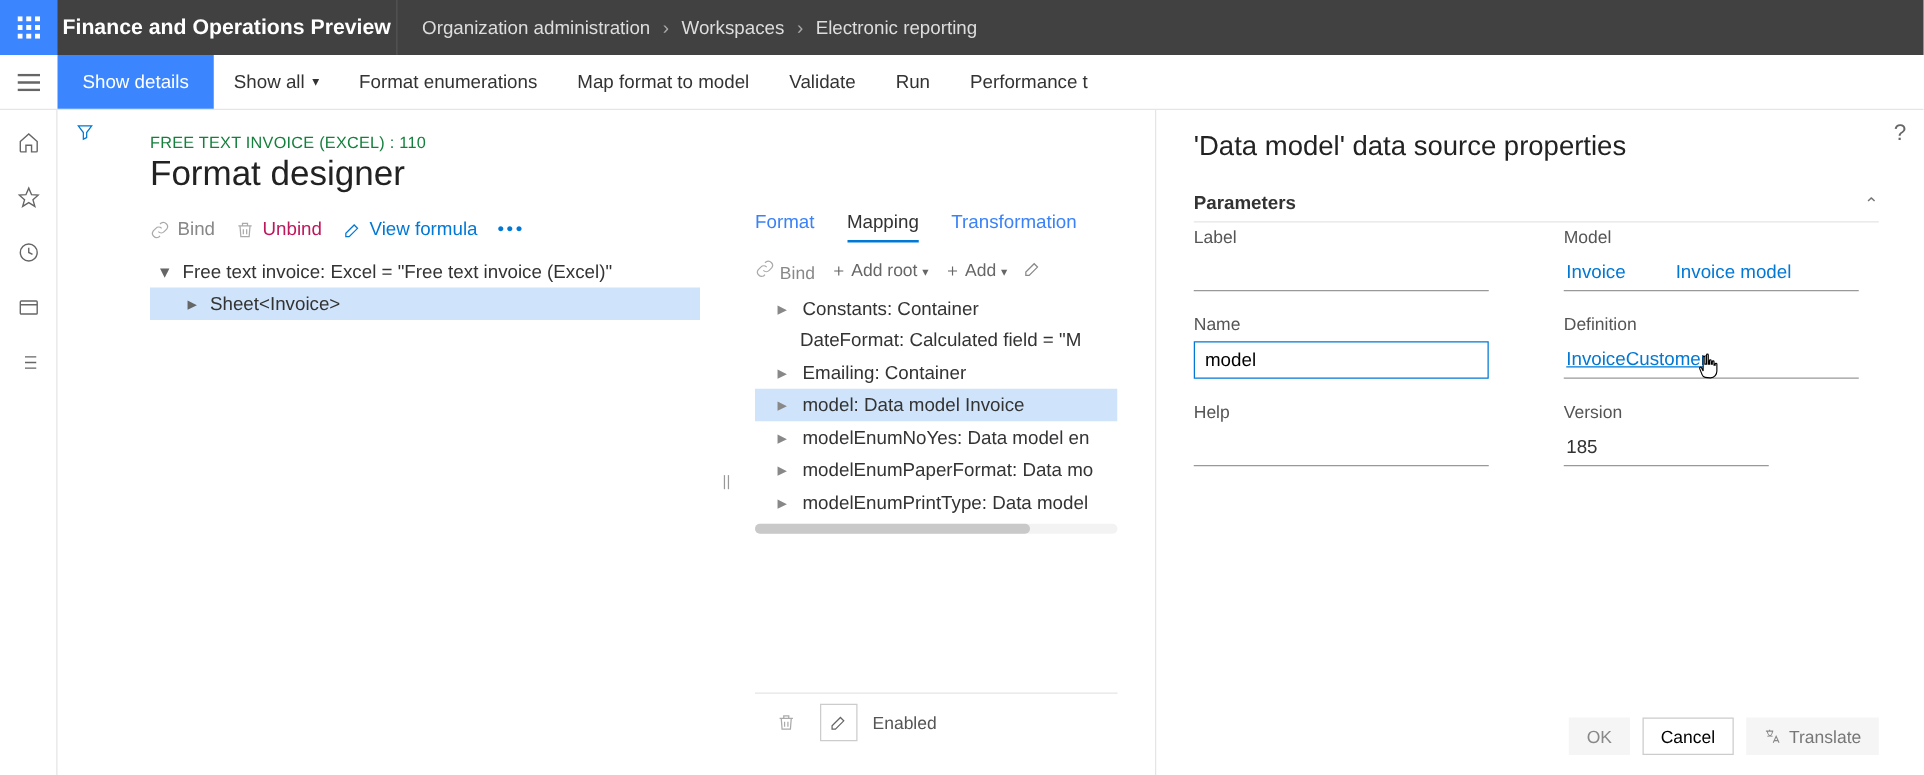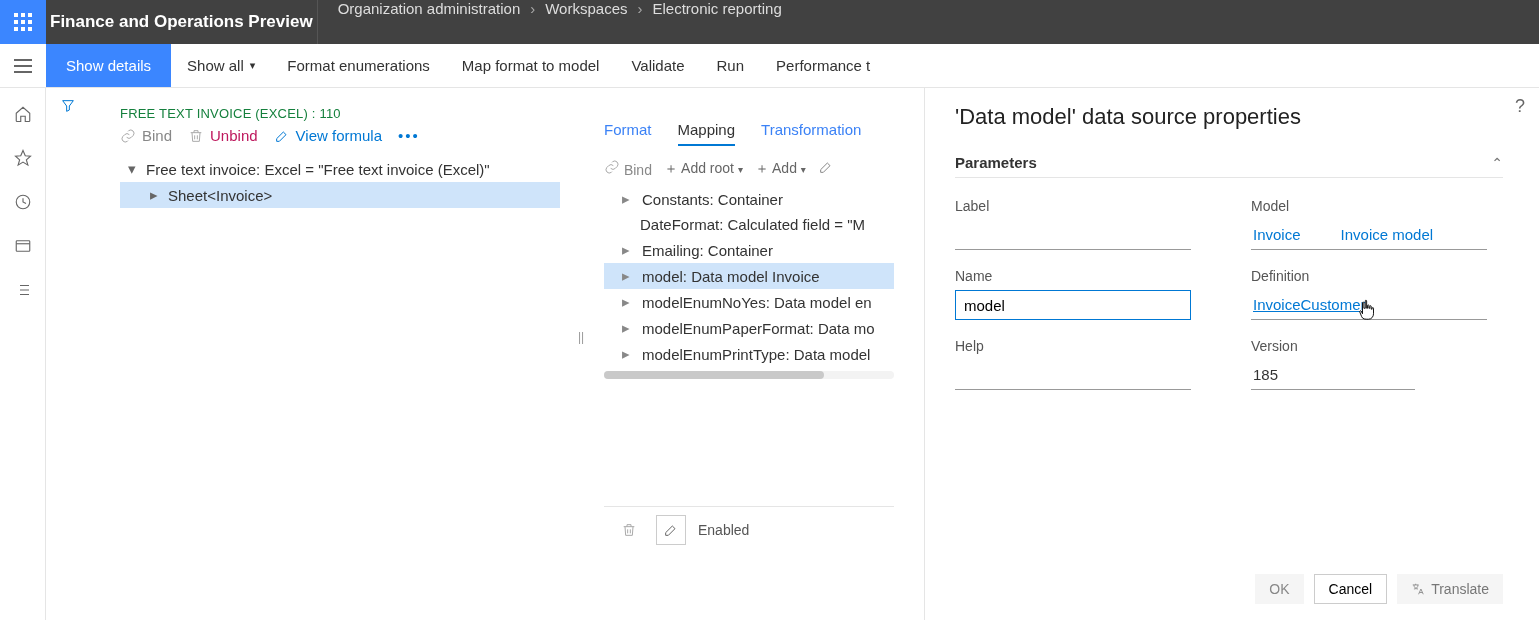--- a/index.html
+++ b/index.html
@@ -35,20 +35,21 @@
   .app-name {
     padding: 0 4px;
     font-size: 17px;
     font-weight: 600;
     display:flex;
     align-items:center;
     border-right: 1px solid #555;
   }
   .breadcrumb {
     display:flex;
+    align-items:center;
     padding: 0 20px;
     color: #ddd;
     font-size: 15px;
     gap: 4px;
   }
   .breadcrumb .sep {
     margin: 0 6px;
     color: #aaa;
   }
 
@@ -301,21 +302,21 @@
     font-size:22px;
     color:#222;
     margin: 6px 0 24px 0;
   }
   .section-head {
     display:flex;
     align-items:center;
     justify-content:space-between;
     border-bottom:1px solid #e5e5e5;
     padding-bottom:6px;
-    margin-bottom:20px;
+    margin-bottom:3px;
   }
   .section-head .label {
     font-weight:600;
     font-size:15px;
   }
   .section-head .chev {
     color:#777;
     cursor:pointer;
   }
 
@@ -494,20 +495,21 @@
     <div class="work-inner">
       <div class="filter-bar">
         <span>
           <svg width="16" height="16" viewBox="0 0 24 24" fill="none" stroke="#0078d4" stroke-width="1.5">
               <path d="M4 4h16l-6 8v6l-4 2v-8L4 4z"></path>
             </svg>
         </span>
       </div>
       <div class="work-main">
         <div class="context-line">FREE TEXT INVOICE (EXCEL) : 110</div>
+        <div class="page-title">Format designer</div>
 
         <div class="panes">
 
           <div class="pane" style="flex:0 0 440px;">
             <div class="pane-toolbar">
               <span class="tool" style="color:#888;">
                 <svg class="icon-sm" viewBox="0 0 24 24" fill="none" stroke="#aaa" stroke-width="1.5">
                     <path d="M10 14a5 5 0 007 0l3-3a5 5 0 00-7-7l-1 1M14 10a5 5 0 00-7 0l-3 3a5 5 0 007 7l1-1"></path>
                   </svg>
                 <span>Bind</span>

